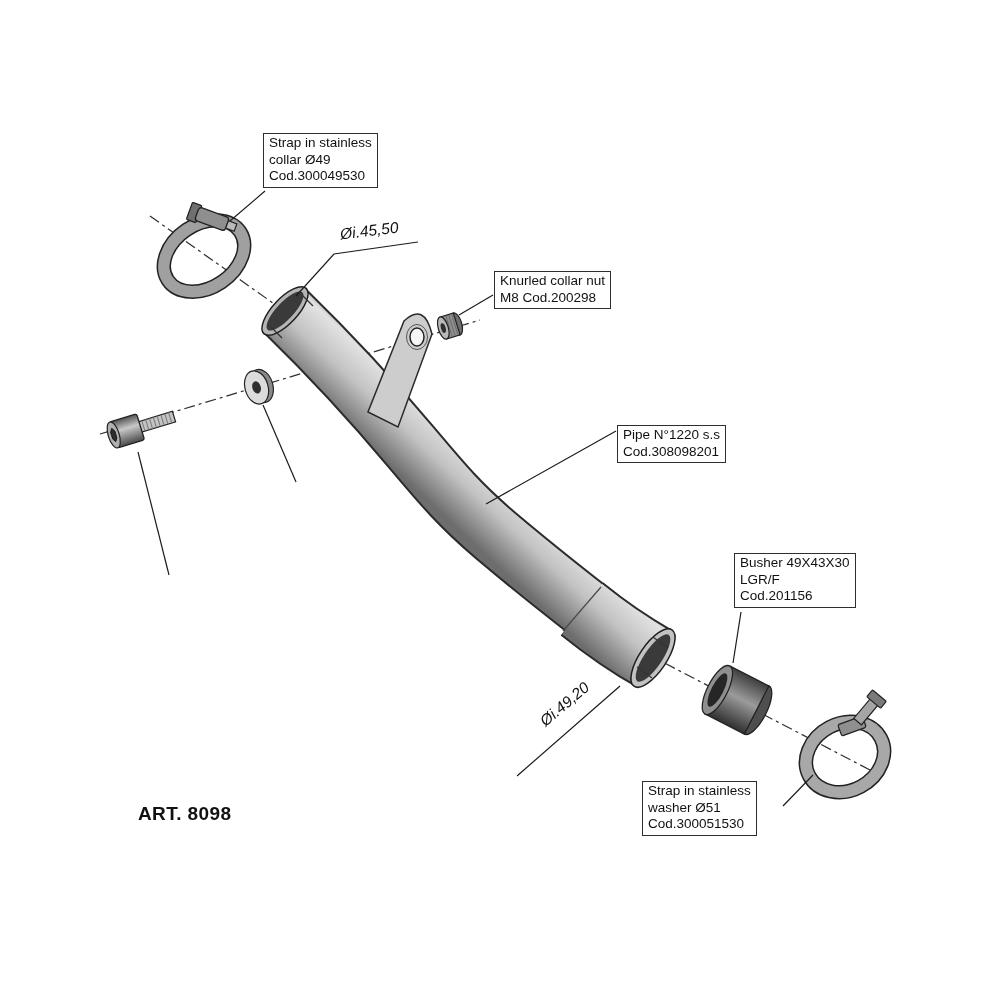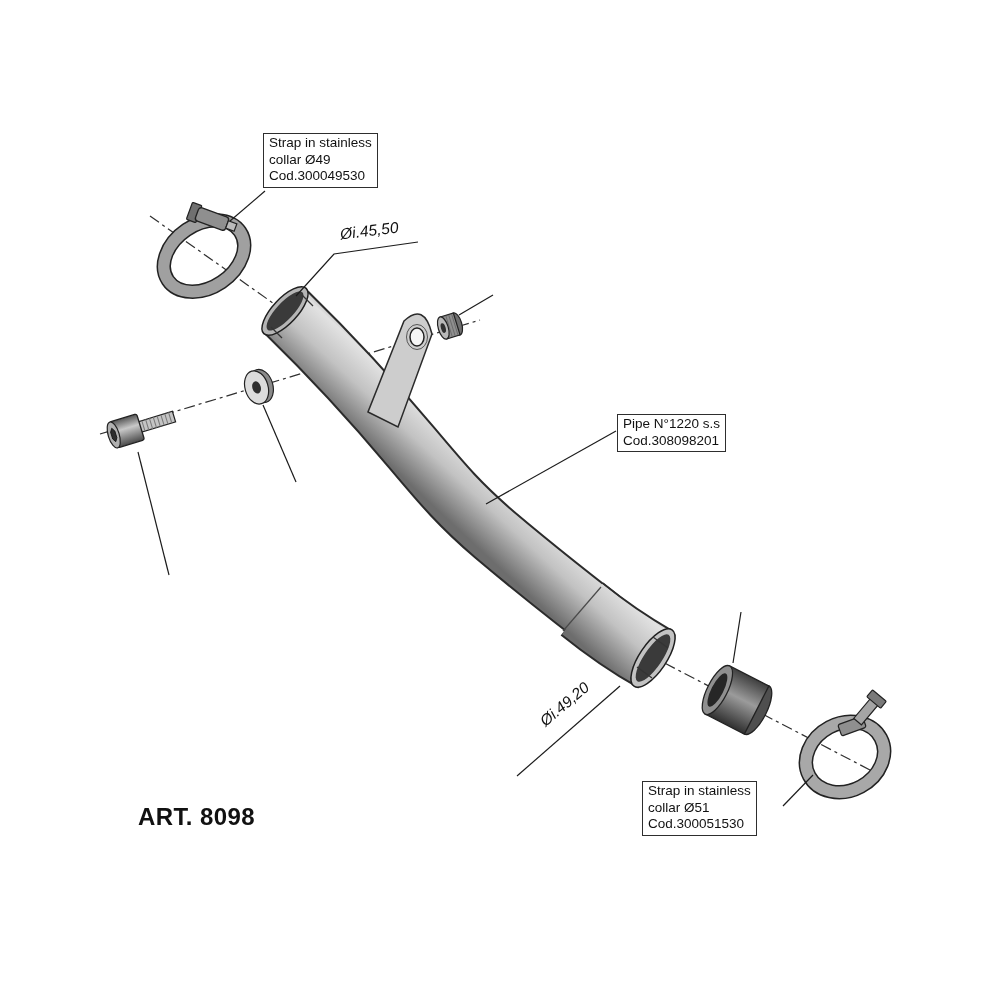--- a/index.html
+++ b/index.html
@@ -2,21 +2,21 @@
 <html><head>
 <meta charset="utf-8">
 <style>
   html,body{margin:0;padding:0;background:#fff}
   .stage{position:relative;width:1000px;height:1000px;background:#fff;overflow:hidden;
          font-family:"Liberation Sans",sans-serif;color:#111}
   .stage svg{position:absolute;left:0;top:0}
   .callout{position:absolute;border:1.3px solid #2e2e2e;background:#fff;
            padding:1px 5px 2px;font-size:13.5px;line-height:1.24;white-space:nowrap;z-index:3}
   .dim{position:absolute;font-style:italic;font-size:15.5px;white-space:nowrap;z-index:3}
-  .art{position:absolute;font-weight:700;font-size:24px;letter-spacing:.4px;z-index:3}
+  .art{position:absolute;font-weight:700;font-size:19px;letter-spacing:.4px;z-index:3}
 </style>
 </head>
 <body>
 
 <div class="stage">
 
   <svg width="1000" height="1000" viewBox="0 0 1000 1000">
     <defs>
       <linearGradient id="pipeGrad" gradientUnits="userSpaceOnUse" x1="499" y1="455" x2="443" y2="515">
         <stop offset="0" stop-color="#989898"></stop>
@@ -149,32 +149,41 @@
       <line x1="517" y1="776" x2="620" y2="686"></line>
     </g>
   </svg>
 
   <div class="callout" style="left:263px;top:133px">
     <div>Strap in stainless</div>
     <div>collar Ø49</div>
     <div>Cod.300049530</div>
   </div>
 
+  <div class="callout" style="left:494px;top:271px">
+    <div>Knurled collar nut</div>
+    <div>M8 Cod.200298</div>
+  </div>
 
-  <div class="callout" style="left:617px;top:414px">
+  <div class="callout" style="left:617px;top:425px">
     <div>Pipe N°1220 s.s</div>
     <div>Cod.308098201</div>
   </div>
 
 
 
+  <div class="callout" style="left:734px;top:553px">
+    <div>Busher 49X43X30</div>
+    <div>LGR/F</div>
+    <div>Cod.201156</div>
+  </div>
 
   <div class="callout" style="left:642px;top:781px">
     <div>Strap in stainless</div>
-    <div>collar Ø51</div>
+    <div>washer Ø51</div>
     <div>Cod.300051530</div>
   </div>
 
   <div class="dim" style="left:340px;top:222px;transform:rotate(-7deg)">Øi.45,50</div>
   <div class="dim" style="left:548px;top:712px;transform:rotate(-40deg);transform-origin:0 100%">Øi.49,20</div>
 
   <div class="art" style="left:138px;top:803px">ART. 8098</div>
 
 </div>
 

